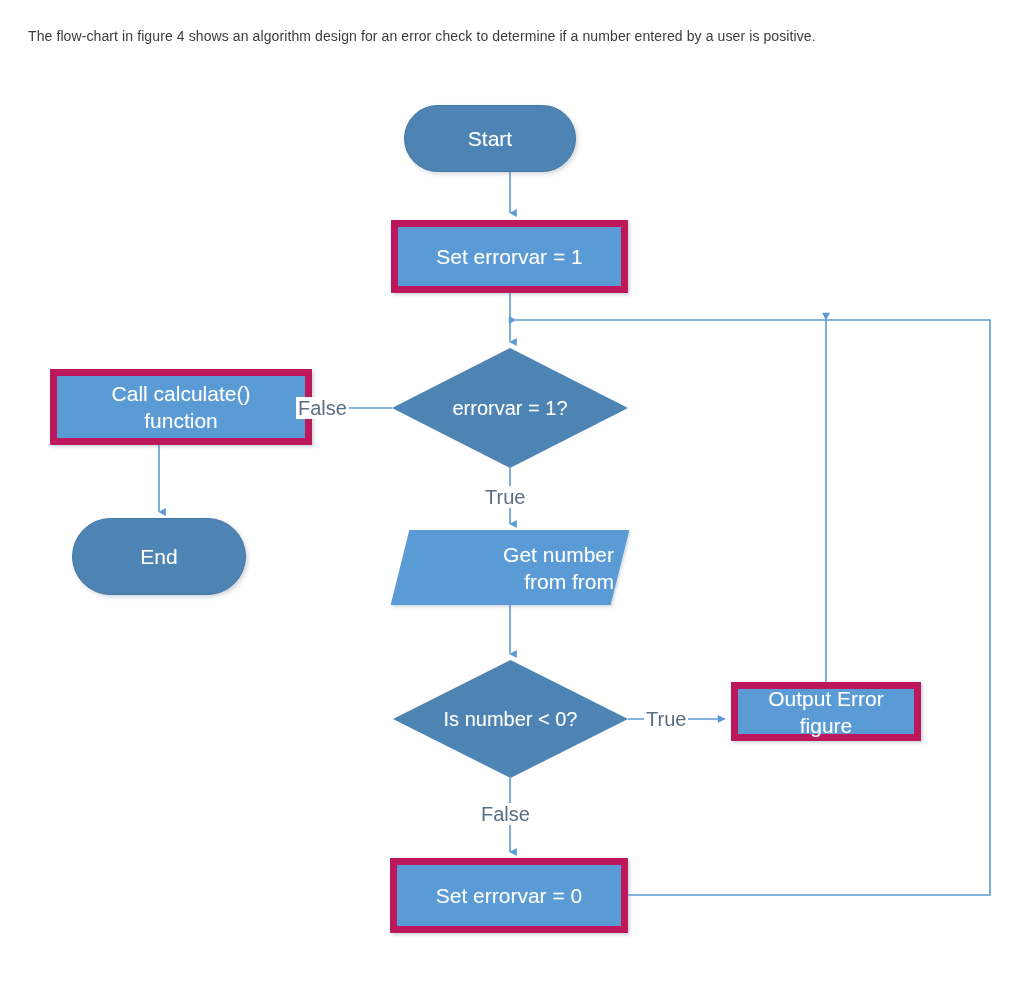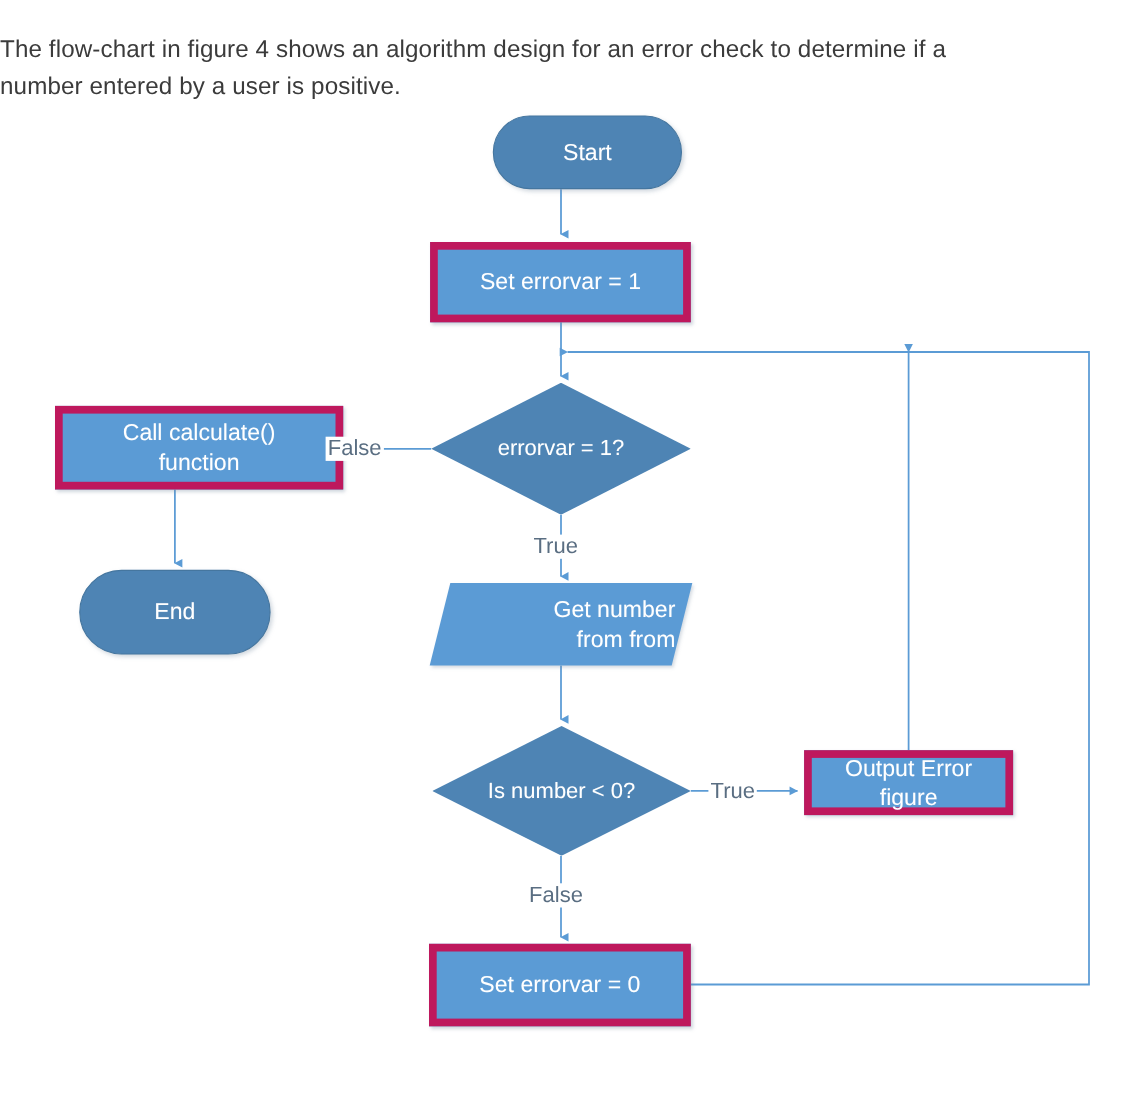--- a/index.html
+++ b/index.html
@@ -13,24 +13,24 @@
     height: 1006px;
     position: relative;
     overflow: hidden;
     font-family: "Liberation Sans", sans-serif;
     -webkit-font-smoothing: antialiased;
   }
 
   
   #intro-text {
     position: absolute;
-    left: 0;
+    left: 28px;
     top: 6px;
     width: 900px;
-    font-size: 22px;
+    font-size: 14px;
     line-height: 33px;
     color: #3b3b3b;
     letter-spacing: 0.1px;
   }
 
   
   #flowchart {
     position: absolute;
     left: 0;
     top: 0;
@@ -161,21 +161,21 @@
       <line x1="628" y1="719" x2="725" y2="719" marker-end="url(#arrow-right)"></line>
 
       <line x1="510" y1="778" x2="510" y2="852" marker-end="url(#arrow-down)"></line>
 
       <path d="M826,682 L826,320" marker-end="url(#arrow-left)"></path>
 
       <path d="M628,895 L990,895 L990,320 L516,320" marker-end="url(#arrow-left)"></path>
     </g>
   </svg>
 
-  <div class="node node-terminator" style="left:448px; top:105px; width:172px; height:67px;">
+  <div class="node node-terminator" style="left:404px; top:105px; width:172px; height:67px;">
     <span class="node-label">Start</span>
   </div>
 
   <div class="node node-process" style="left:391px; top:220px; width:237px; height:73px;">
     <span class="node-label">Set errorvar = 1</span>
   </div>
 
   <div class="node node-decision" style="left:392px; top:348px; width:236px; height:120px;">
     <span class="diamond-shape"></span>
     <span class="node-label">errorvar = 1?</span>

